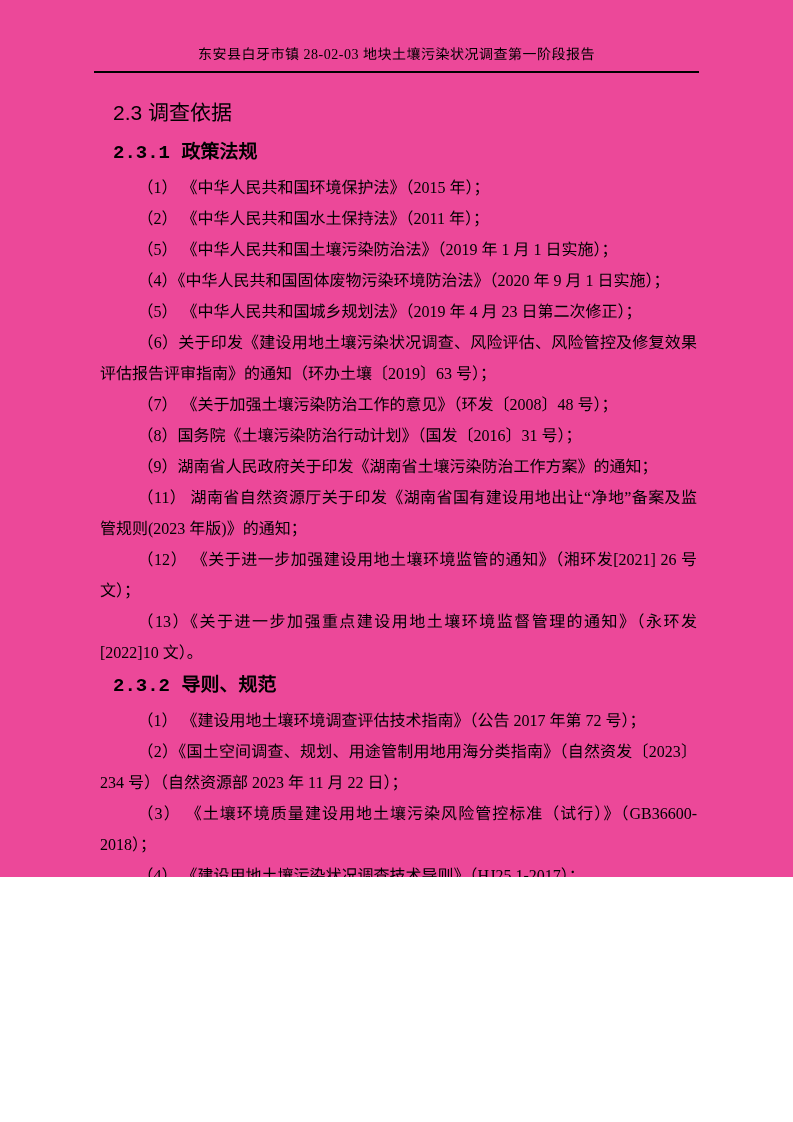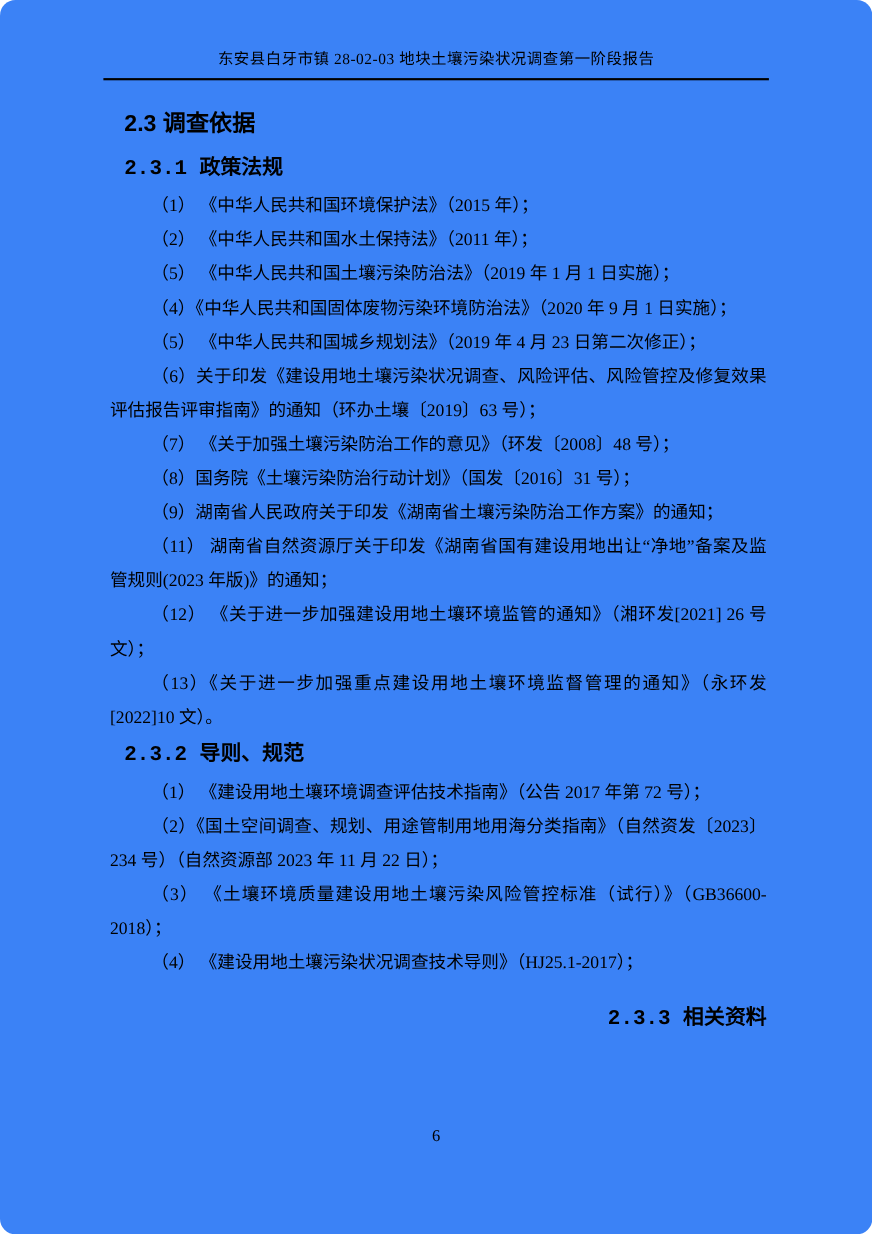--- a/index.html
+++ b/index.html
@@ -5,44 +5,43 @@
   html, body {
     margin: 0;
     padding: 0;
     background: #ffffff;
     color: #000000;
     font-family: "Liberation Serif", "DejaVu Serif", serif;
   }
   .page {
     position: relative;
     width: 793px;
-    height: 1122px;
-    background: #3b82f6;
+    height: 877px;
+    background: #ec4899;
     overflow: hidden;
-    border-radius: 14px;
   }
   .page-header {
     margin: 0 94px;
     padding-top: 46px;
     padding-bottom: 7px;
     border-bottom: 2.5px solid #000000;
   }
   .page-header .header-title {
     text-align: center;
     font-size: 14px;
     line-height: 18px;
     letter-spacing: 0.5px;
     white-space: nowrap;
   }
   .content {
     margin: 0 96px 0 100px;
   }
   h2.sec-heading {
     font-family: "Liberation Sans", "DejaVu Sans", sans-serif;
-    font-weight: bold;
+    font-weight: normal;
     font-size: 21px;
     line-height: 24px;
     margin: 28px 0 0 13px;
   }
   h3.sub-heading {
     font-family: Liberation Mono, monospace;
     font-weight: bold;
     font-size: 19px;
     line-height: 22px;
     margin: 17px 0 8px 13px;

